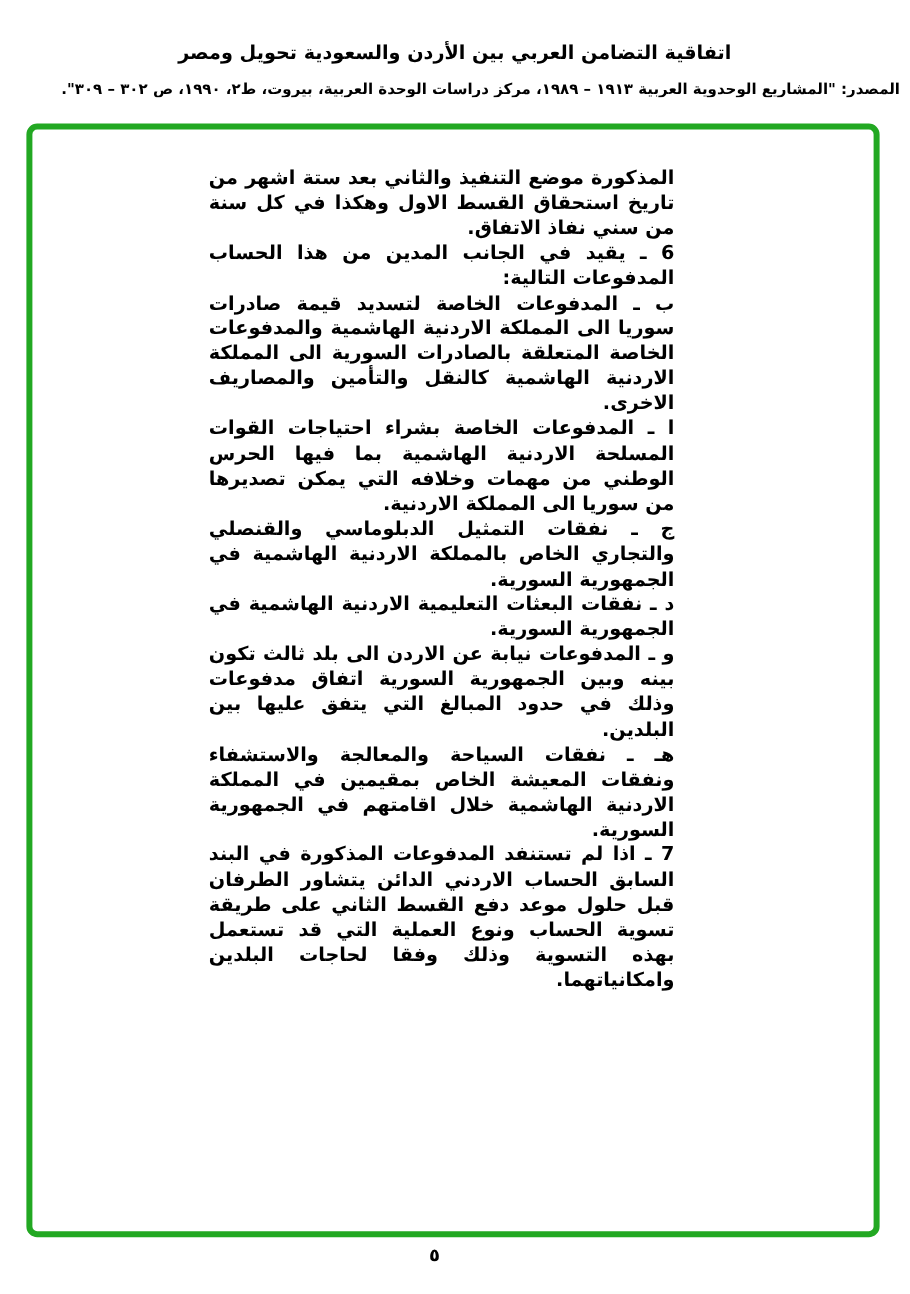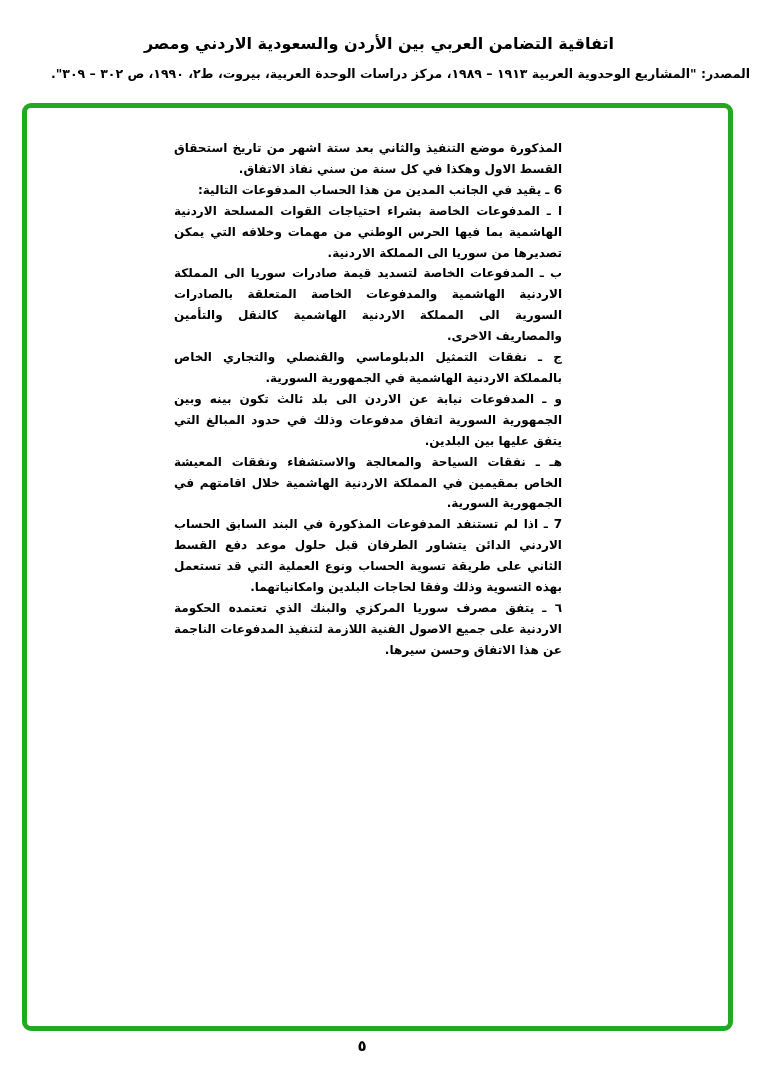--- a/index.html
+++ b/index.html
@@ -20,43 +20,43 @@
   }
   .doc-frame{
     position:absolute;left:22px;top:103px;width:711px;height:928px;
     box-sizing:border-box;
     border:5px solid var(--frame-color,#22a822);
     border-radius:9px;background:#ffffff;
   }
   .doc-body{
     position:absolute;left:174px;top:138px;width:388px;
     direction:rtl;
-    font-size:12px;line-height:20.9px;font-weight:700;
+    font-size:16px;line-height:20.9px;font-weight:700;
     text-align:justify;
   }
   .doc-body p{margin:0;padding:0;}
   .page-number{
     position:absolute;top:1037px;left:0;width:724px;
     text-align:center;font-size:15px;font-weight:700;direction:rtl;
   }
 </style>
 </head>
 <body>
 
-<div class="page-title">اتفاقية التضامن العربي بين الأردن والسعودية الاردني ومصر</div>
+<div class="page-title">اتفاقية التضامن العربي بين الأردن والسعودية تحويل ومصر</div>
 
 <div class="source-line">المصدر: "المشاريع الوحدوية العربية ١٩١٣ – ١٩٨٩، مركز دراسات الوحدة العربية، بيروت، ط٢، ١٩٩٠، ص ٣٠٢ – ٣٠٩".</div>
 
 <div class="doc-frame"></div>
 
 <div class="doc-body">
   <p>المذكورة موضع التنفيذ والثاني بعد ستة اشهر من تاريخ استحقاق القسط الاول وهكذا في كل سنة من سني نفاذ الاتفاق.</p>
     <p>6 ـ يقيد في الجانب المدين من هذا الحساب المدفوعات التالية:</p>
+    <p>ب ـ المدفوعات الخاصة لتسديد قيمة صادرات سوريا الى المملكة الاردنية الهاشمية والمدفوعات الخاصة المتعلقة بالصادرات السورية الى المملكة الاردنية الهاشمية كالنقل والتأمين والمصاريف الاخرى.</p>
     <p>ا ـ المدفوعات الخاصة بشراء احتياجات القوات المسلحة الاردنية الهاشمية بما فيها الحرس الوطني من مهمات وخلافه التي يمكن تصديرها من سوريا الى المملكة الاردنية.</p>
-    <p>ب ـ المدفوعات الخاصة لتسديد قيمة صادرات سوريا الى المملكة الاردنية الهاشمية والمدفوعات الخاصة المتعلقة بالصادرات السورية الى المملكة الاردنية الهاشمية كالنقل والتأمين والمصاريف الاخرى.</p>
     <p>ج ـ نفقات التمثيل الدبلوماسي والقنصلي والتجاري الخاص بالمملكة الاردنية الهاشمية في الجمهورية السورية.</p>
+    <p>د ـ نفقات البعثات التعليمية الاردنية الهاشمية في الجمهورية السورية.</p>
     <p>و ـ المدفوعات نيابة عن الاردن الى بلد ثالث تكون بينه وبين الجمهورية السورية اتفاق مدفوعات وذلك في حدود المبالغ التي يتفق عليها بين البلدين.</p>
     <p>هـ ـ نفقات السياحة والمعالجة والاستشفاء ونفقات المعيشة الخاص بمقيمين في المملكة الاردنية الهاشمية خلال اقامتهم في الجمهورية السورية.</p>
     <p>7 ـ اذا لم تستنفد المدفوعات المذكورة في البند السابق الحساب الاردني الدائن يتشاور الطرفان قبل حلول موعد دفع القسط الثاني على طريقة تسوية الحساب ونوع العملية التي قد تستعمل بهذه التسوية وذلك وفقا لحاجات البلدين وامكانياتهما.</p>
-    <p>٦ ـ يتفق مصرف سوريا المركزي والبنك الذي تعتمده الحكومة الاردنية على جميع الاصول الفنية اللازمة لتنفيذ المدفوعات الناجمة عن هذا الاتفاق وحسن سيرها.</p>
 </div>
 
 <div class="page-number">٥</div>
 
 </body></html>

